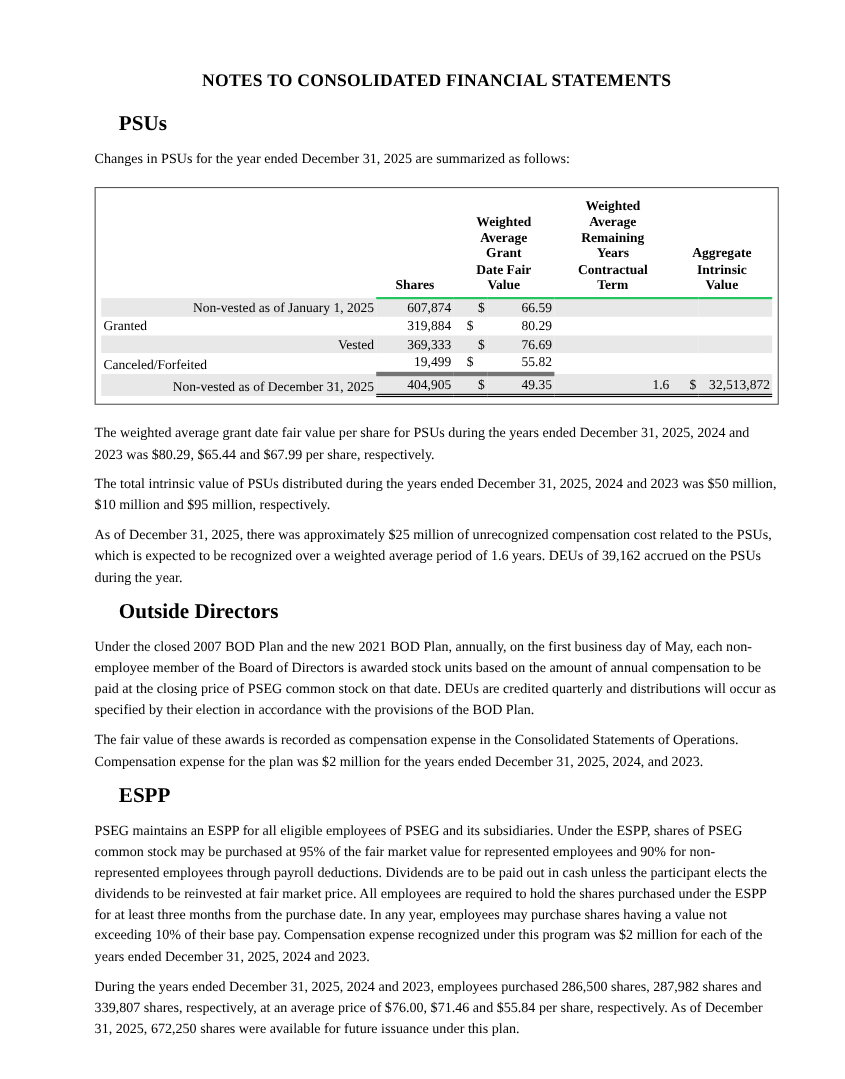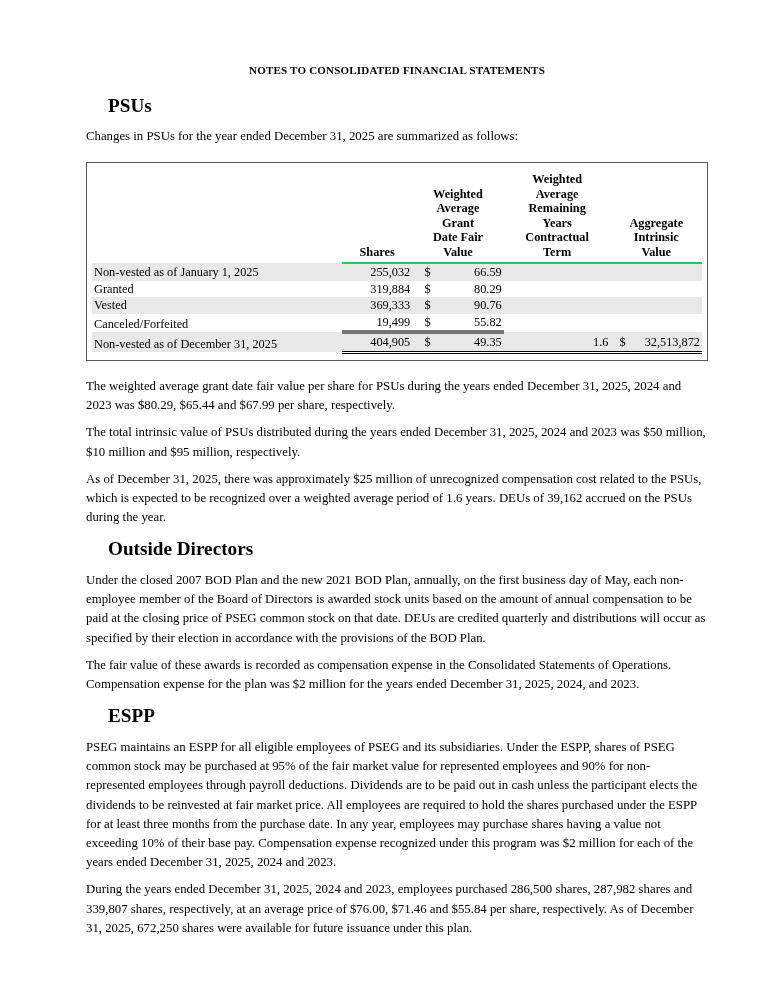--- a/index.html
+++ b/index.html
@@ -13,21 +13,21 @@
     font-family: "Liberation Serif", serif;
     font-size: 12.8px;
     line-height: 1.5;
     padding: 62px 60px 46px 86px;
     display: flex;
     flex-direction: column;
   }
   .doc-title {
     text-align: center;
     font-weight: bold;
-    font-size: 11px;
+    font-size: 16px;
     letter-spacing: 0.2px;
     margin-bottom: 13px;
   }
   .sub-heading {
     font-weight: bold;
     margin-left: 22px;
     margin-bottom: 7px;
   }
   p.body-text { margin-bottom: 8px; }
   .table-box {
@@ -49,21 +49,21 @@
     white-space: pre-line;
     line-height: 1.18;
     padding: 0 2px 3px 2px;
   }
   table.psu-table th.underlined { border-bottom: 2px solid #22c55e; }
   table.psu-table td {
     padding: 1px 2px;
     line-height: 1.18;
     vertical-align: bottom;
   }
-  tr.shaded td { background: #e8e8e8; }
+  tr.shaded td { background: #e8e8e8; text-align: right; }
   tr.total-row td { font-weight: normal; }
   td.row-label { text-align: left; padding-left: 3px; }
   td.cell-shares { text-align: right; padding-right: 14px; }
   td.cell-dollar { text-align: center; }
   td.cell-value { text-align: right; padding-right: 15px; }
   td.cell-term { text-align: right; padding-right: 8px; margin-top: 32px; }
   td.cell-intrinsic { text-align: right; padding-right: 4px; }
   td.sumline { border-bottom: 4px solid #737373; }
   td.dblline { border-bottom: 3px double #000000; }
   .page-footer {
@@ -110,41 +110,41 @@
 Contractual
 Term</th>
           <th class="underlined" colspan="2">Aggregate
 Intrinsic
 Value</th>
         </tr>
       </thead>
       <tbody>
         <tr class="shaded">
           <td class="row-label">Non-vested as of January 1, 2025</td>
-          <td class="cell-shares">255,032</td>
+          <td class="cell-shares">607,874</td>
           <td class="cell-dollar">$</td>
           <td class="cell-value">66.59</td>
           <td class="cell-term"></td>
           <td class="cell-dollar"></td>
           <td class="cell-intrinsic"></td>
         </tr>
         <tr>
           <td class="row-label">Granted</td>
           <td class="cell-shares">319,884</td>
           <td class="cell-dollar">$</td>
           <td class="cell-value">80.29</td>
           <td class="cell-term"></td>
           <td class="cell-dollar"></td>
           <td class="cell-intrinsic"></td>
         </tr>
         <tr class="shaded">
           <td class="row-label">Vested</td>
           <td class="cell-shares">369,333</td>
           <td class="cell-dollar">$</td>
-          <td class="cell-value">90.76</td>
+          <td class="cell-value">76.69</td>
           <td class="cell-term"></td>
           <td class="cell-dollar"></td>
           <td class="cell-intrinsic"></td>
         </tr>
         <tr>
           <td class="row-label">Canceled/Forfeited</td>
           <td class="cell-shares sumline">19,499</td>
           <td class="cell-dollar sumline">$</td>
           <td class="cell-value sumline">55.82</td>
           <td class="cell-term"></td>

